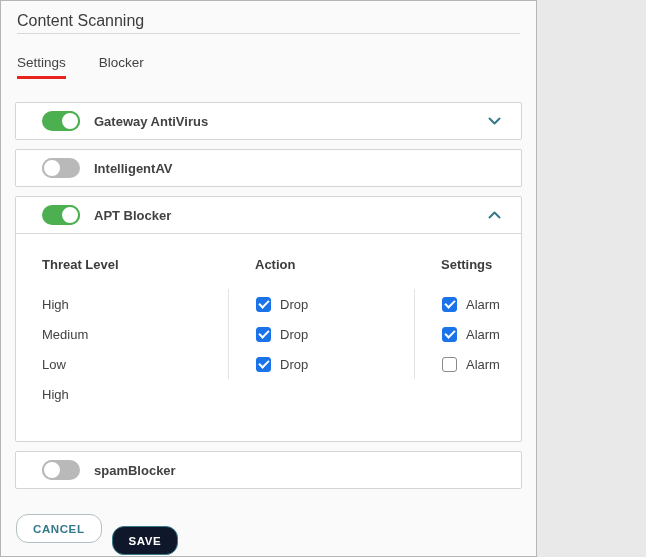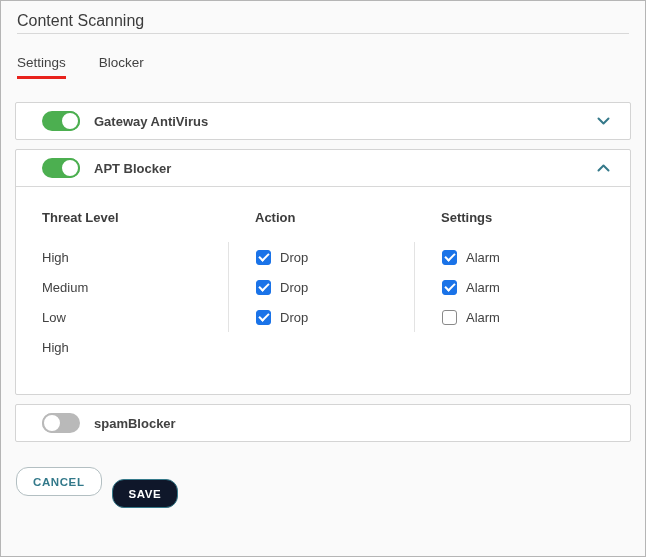--- a/index.html
+++ b/index.html
@@ -1,21 +1,21 @@
 <!DOCTYPE html>
 <html><head>
 <meta charset="utf-8">
 <style>
   * { margin: 0; padding: 0; box-sizing: border-box; }
   html, body { background: #e9e9e9; }
   body { font-family: "Liberation Sans", sans-serif; }
 
   .page {
     position: relative;
-    width: 646px;
+    width: 537px;
     height: 557px;
     background: #fafafa;
     border: 1px solid #b5b5b5;
     overflow: hidden;
     color: #424242;
   }
 
   .page-title {
     margin: 9px 16px 0 16px;
     font-size: 16px;
@@ -186,20 +186,28 @@
           </div>
         <div class="panel-label">Gateway AntiVirus</div>
         <div class="chevron">
           <svg width="13" height="9" viewBox="0 0 13 9">
               <path d="M1.5 1.5 L6.5 6.5 L11.5 1.5" stroke="#35798a" stroke-width="2" fill="none" stroke-linecap="round" stroke-linejoin="round"></path>
             </svg>
         </div>
       </div>
     </div>
 
+    <div class="panel">
+      <div class="panel-header">
+        <div class="toggle off">
+            <div class="knob"></div>
+          </div>
+        <div class="panel-label">IntelligentAV</div>
+      </div>
+    </div>
 
     <div class="panel">
       <div class="panel-header">
         <div class="toggle on">
             <div class="knob"></div>
           </div>
         <div class="panel-label">APT Blocker</div>
         <div class="chevron">
           <svg width="13" height="9" viewBox="0 0 13 9">
               <path d="M1.5 6.5 L6.5 1.5 L11.5 6.5" stroke="#35798a" stroke-width="2" fill="none" stroke-linecap="round" stroke-linejoin="round"></path>

